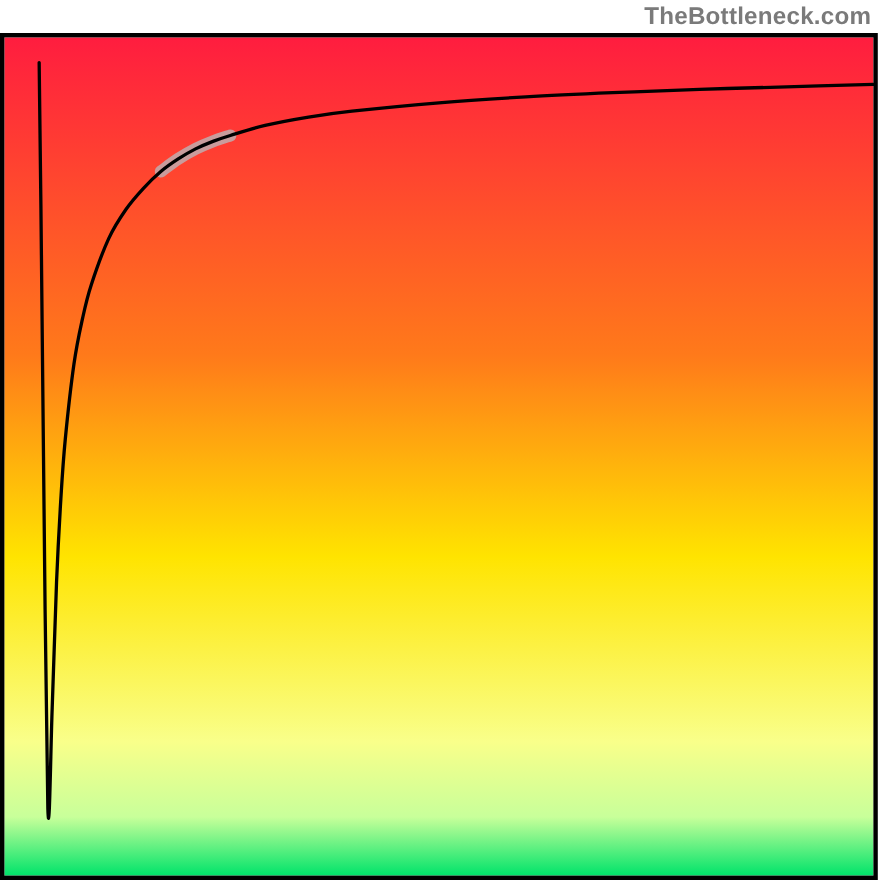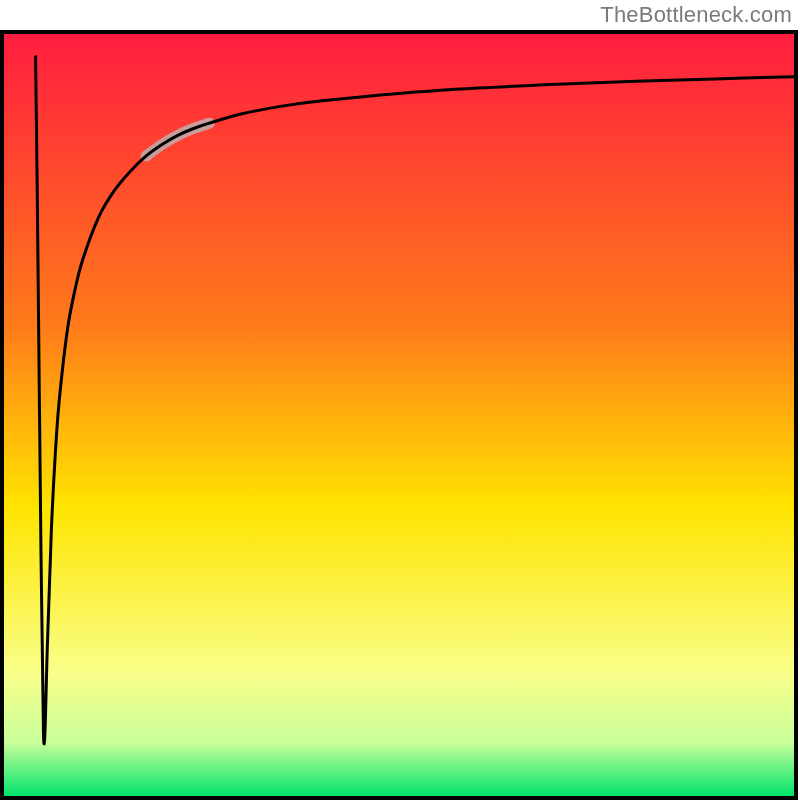--- a/index.html
+++ b/index.html
@@ -14,21 +14,21 @@
     position: relative;
     width: 800px;
     height: 800px;
   }
   .watermark {
     position: absolute;
     top: 2px;
     right: 8px;
     color: #7a7a7a;
     font-size: 22px;
-    font-weight: 400;
+    font-weight: 700;
     letter-spacing: 0.2px;
     z-index: 5;
     user-select: none;
   }
   svg.chart {
     position: absolute;
     left: 0;
     top: 0;
     width: 800px;
     height: 800px;

